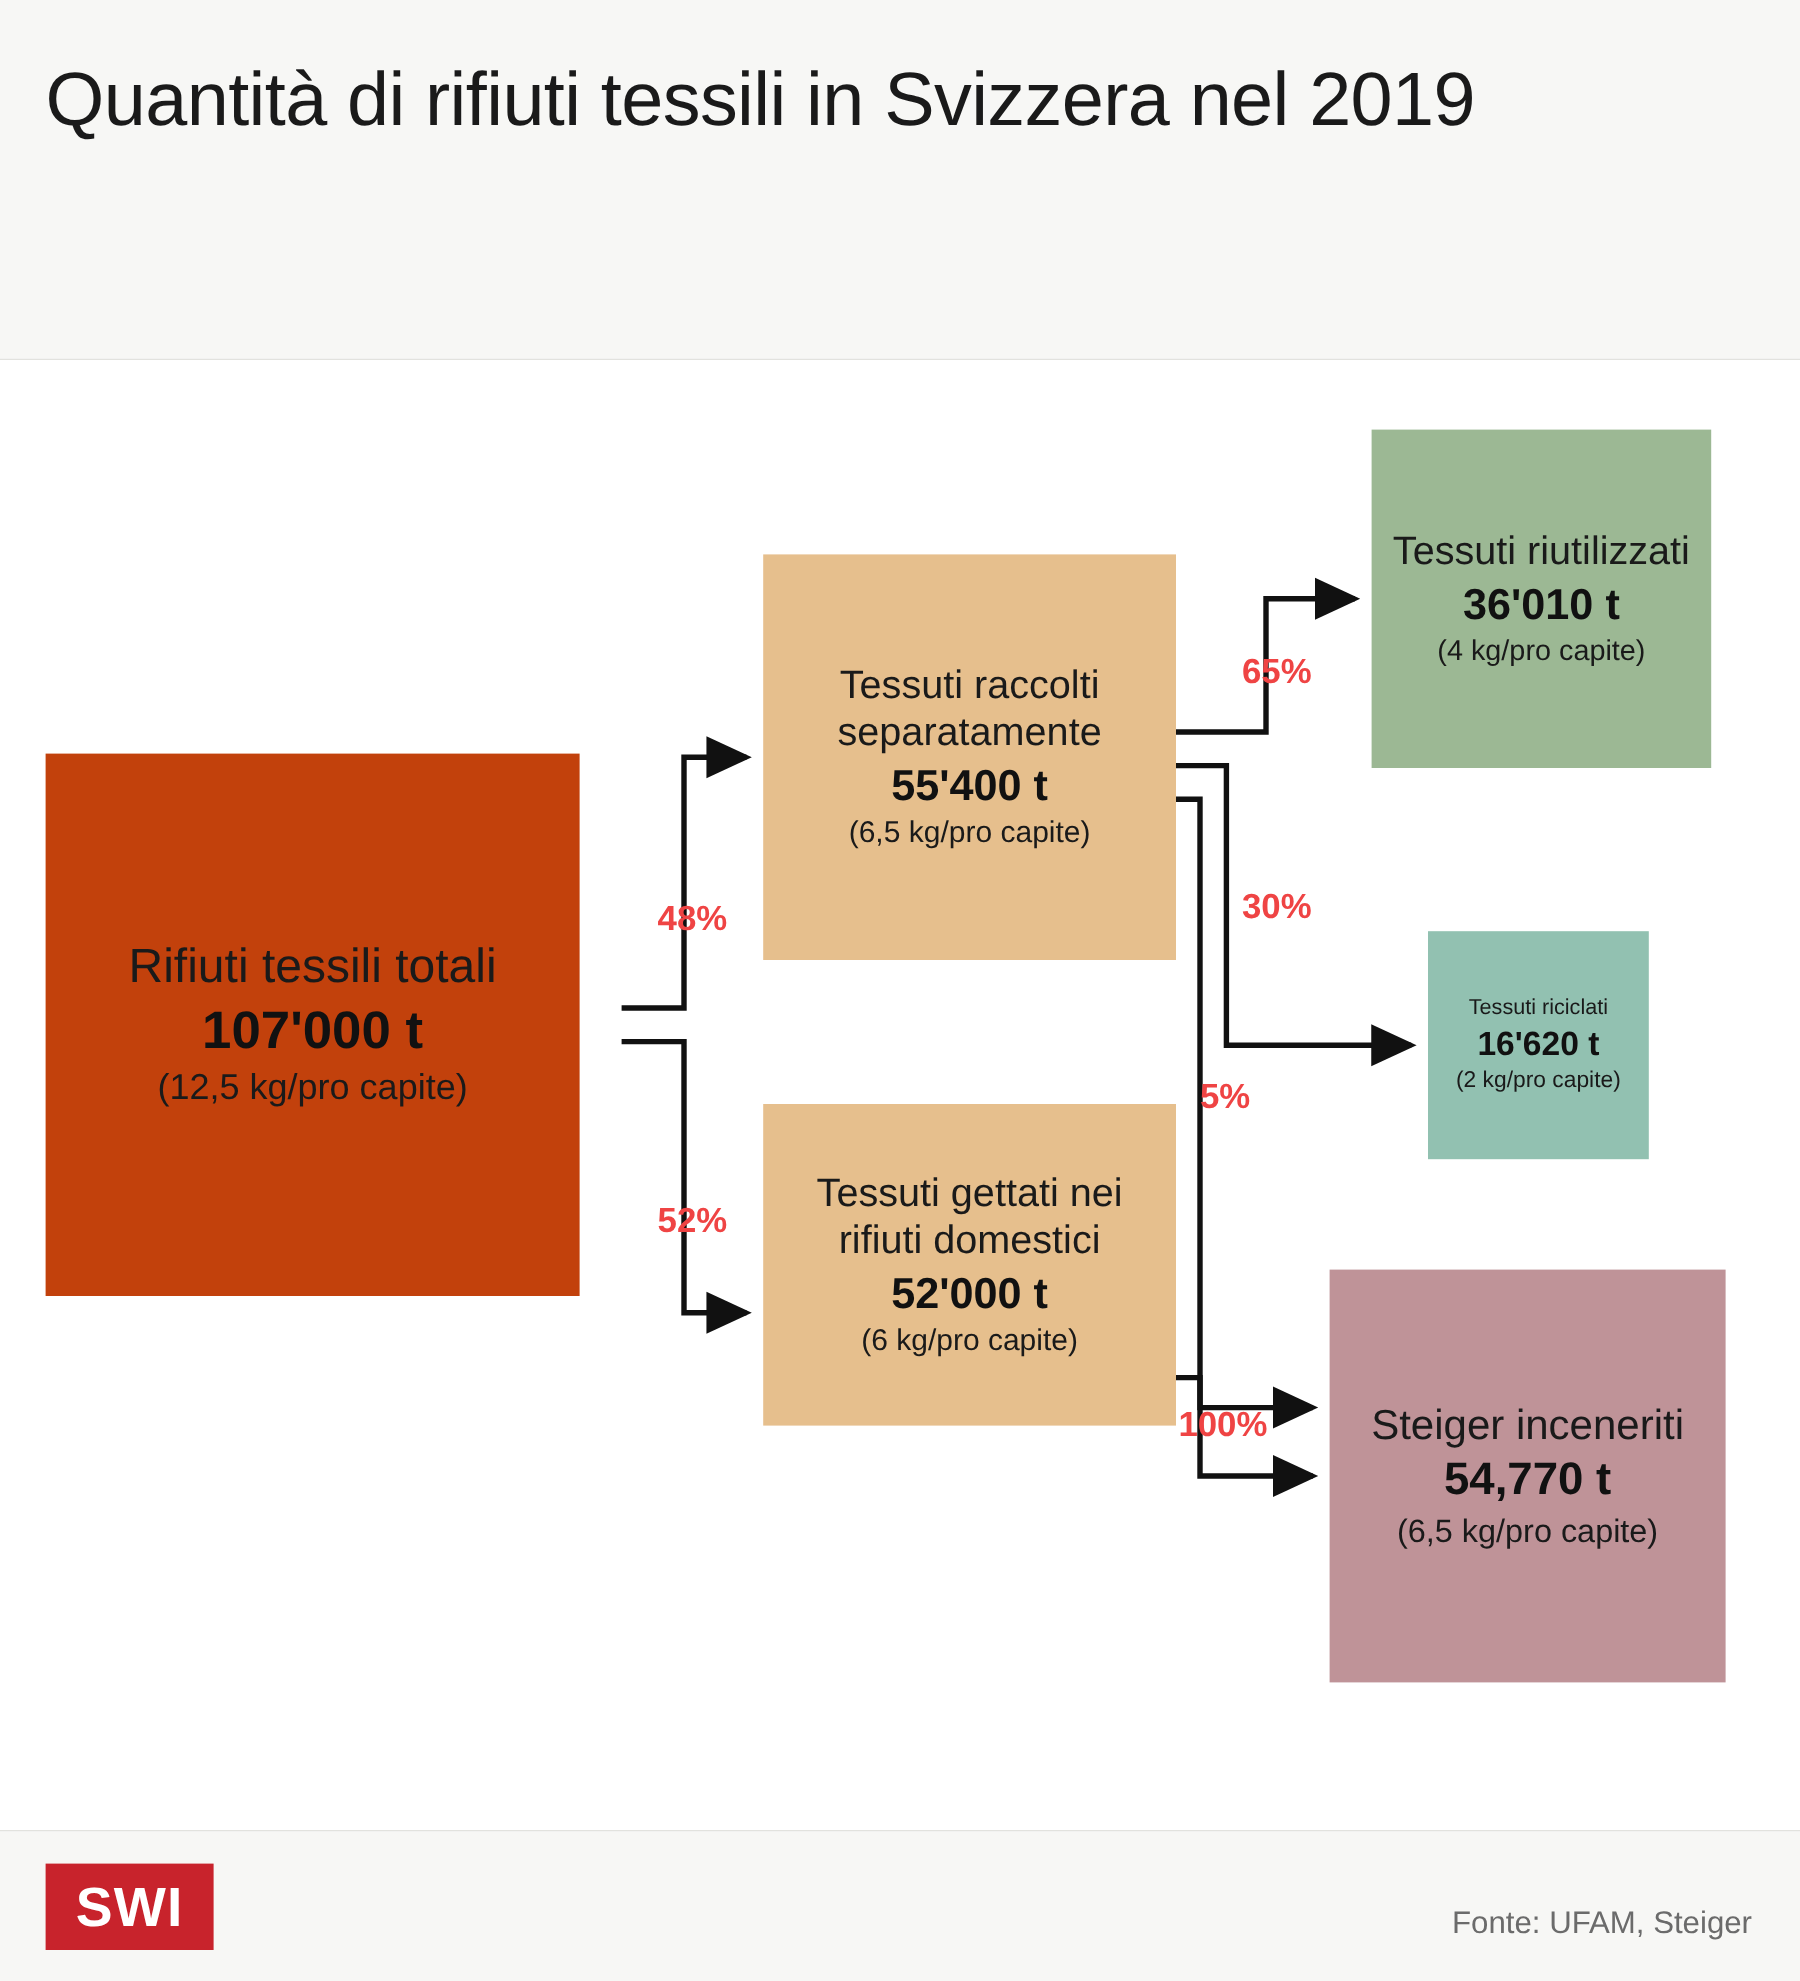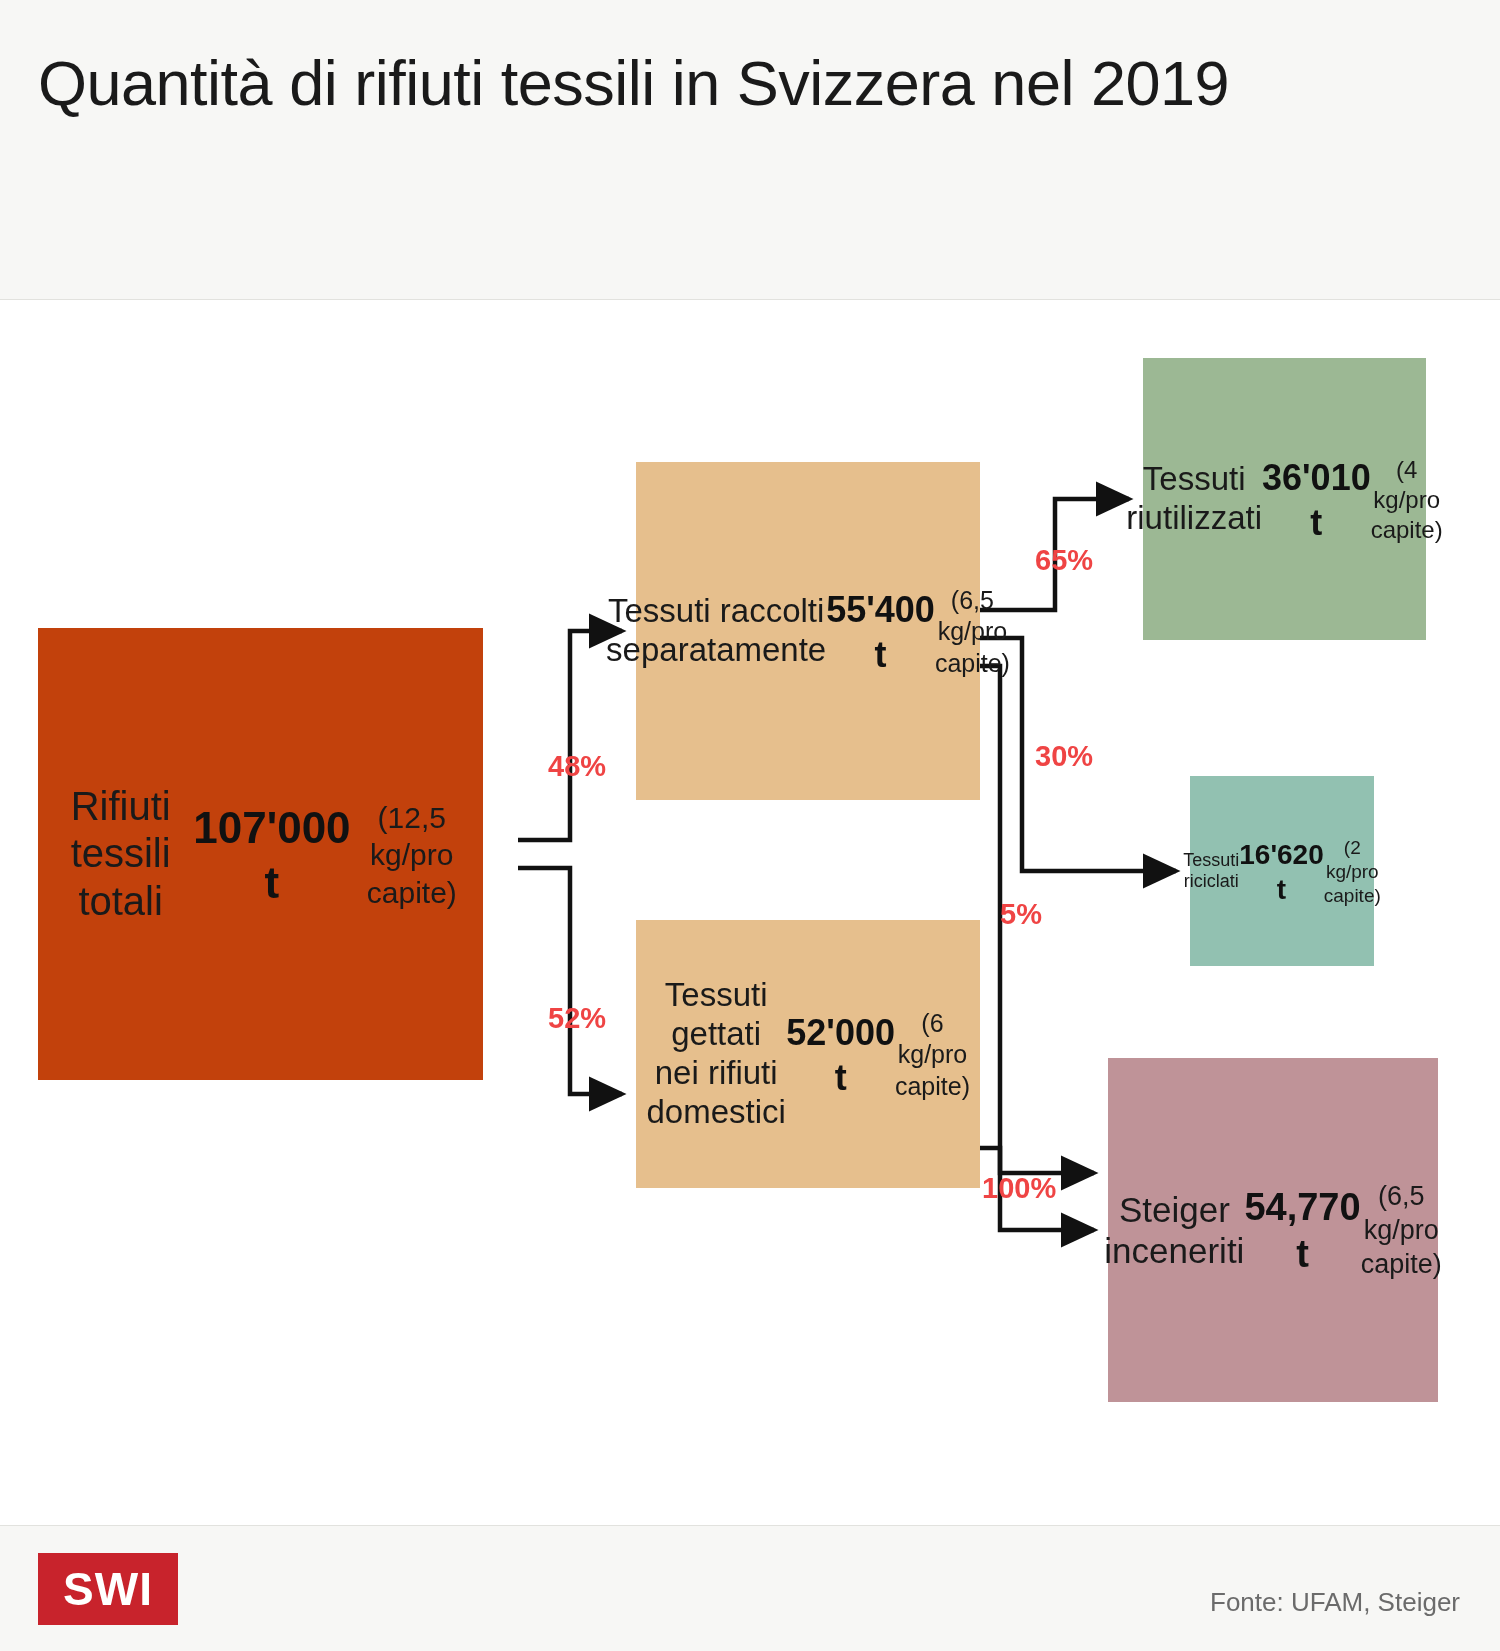--- a/index.html
+++ b/index.html
@@ -62,21 +62,21 @@
   #edges {
     position: absolute;
     left: 0; top: 0;
     width: 1500px;
     height: 1225px;
   }
   .node {
     position: absolute;
     box-sizing: border-box;
     display: flex;
-    flex-direction: row;
+    flex-direction: column;
     align-items: center;
     justify-content: center;
     text-align: center;
     padding: 6px 10px;
   }
   .node .nm {
     font-size: 35px;
     line-height: 1.18;
     font-weight: 400;
     color: #1a1a1a;

